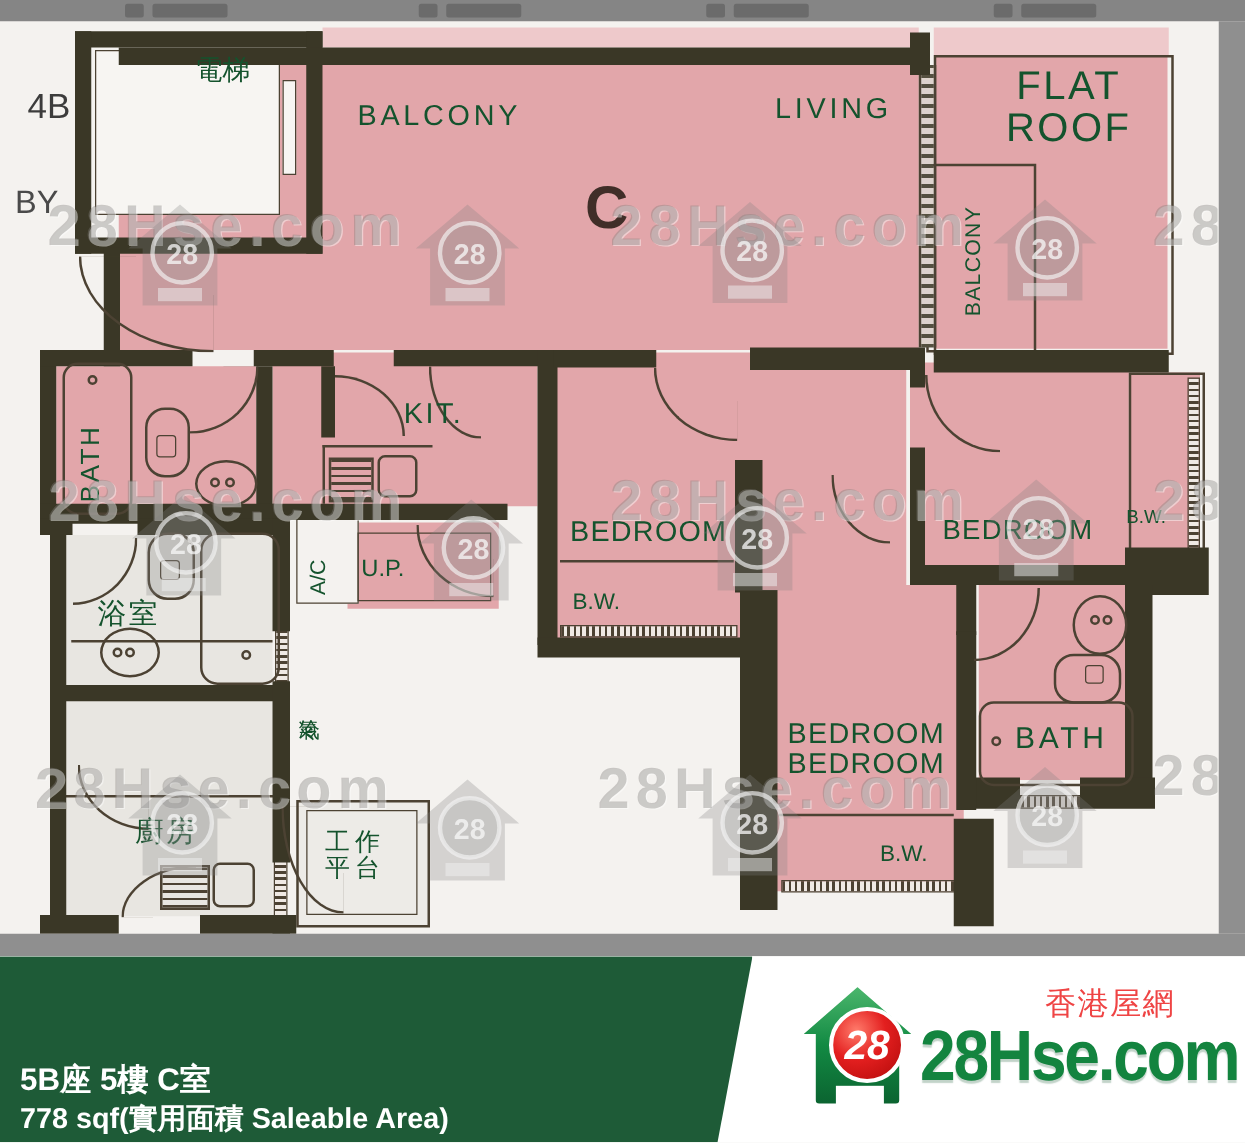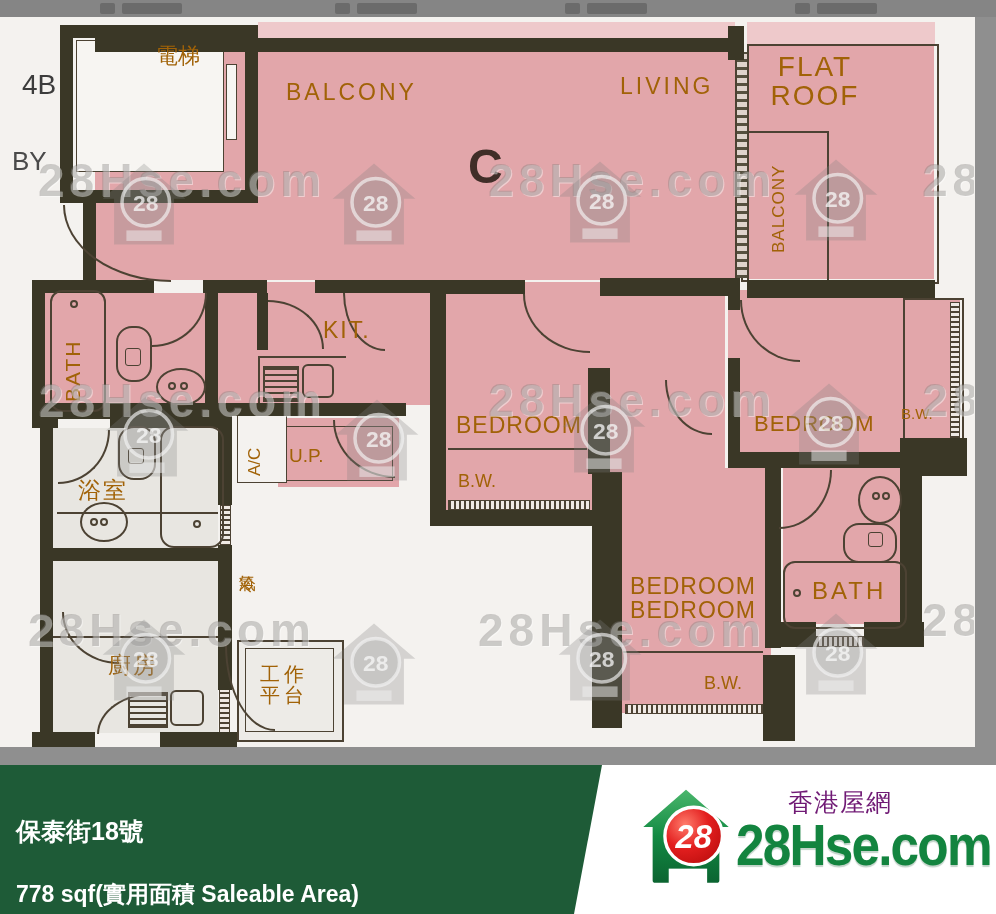--- a/index.html
+++ b/index.html
@@ -25,41 +25,41 @@
   .arc.bl{border-left-width:2px;border-bottom-width:2px;border-bottom-left-radius:100% 100%;}
   .arc.br{border-right-width:2px;border-bottom-width:2px;border-bottom-right-radius:100% 100%;}
   .arc.tr{border-top-width:2px;border-right-width:2px;border-top-right-radius:100% 100%;}
   .arc.tl{border-top-width:2px;border-left-width:2px;border-top-left-radius:100% 100%;}
   
   .fx{position:absolute;border:2px solid #4c4233;background:transparent;}
   .dot{position:absolute;border:2px solid #4c4233;border-radius:50%;width:4px;height:4px;}
   .hatch{position:absolute;border:2px solid #4c4233;
          background:repeating-linear-gradient(0deg,#4c4233 0 2px,transparent 2px 6px);}
   
-  .lbl{position:absolute;color:#a16207;white-space:nowrap;line-height:1.05;}
+  .lbl{position:absolute;color:#14532d;white-space:nowrap;line-height:1.05;}
   .vup{writing-mode:vertical-rl;transform:rotate(180deg);}
   .vdn{writing-mode:vertical-rl;}
   
   .wm{position:absolute;font-weight:bold;font-size:46px;letter-spacing:5px;
       color:rgba(128,126,124,.38);text-shadow:1px 1px 0 rgba(255,255,255,.45);
       pointer-events:none;white-space:nowrap;}
   .wmf{overflow:hidden;width:52px;}
   .wmi{position:absolute;pointer-events:none;}
   .frag{position:absolute;background:#6b6b6b;border-radius:2px;height:11px;top:3px;}
   
   .striph{position:absolute;background:#888;}
   
   .footer-green{position:absolute;left:0;top:765px;width:602px;height:149px;background:#1e5b37;
       clip-path:polygon(0 0,100% 0,calc(100% - 28px) 100%,0 100%);color:#fff;}
   .f-title{position:absolute;left:16px;top:4px;font-size:35px;font-weight:bold;}
   .f-line{position:absolute;left:16px;font-weight:bold;}
   .logo-site{position:absolute;left:736px;top:812px;font-size:57px;font-weight:bold;
       letter-spacing:-2px;color:#13843f;transform:scaleX(.9);transform-origin:left;
       text-shadow:0 2px 1px rgba(10,80,40,.25);}
-  .logo-cn{position:absolute;left:788px;top:786px;font-size:25px;color:#701a75;letter-spacing:1px;}
+  .logo-cn{position:absolute;left:836px;top:786px;font-size:25px;color:#ef4444;letter-spacing:1px;}
 </style>
 </head>
 <body>
 
 <div class="stage">
 
   <div class="abs" style="left:0;top:0;width:996px;height:760px;">
 
     <div class="pk" style="left:95px;top:52px;width:640px;height:228px;"></div>
     <div class="pk" style="left:748px;top:45px;width:186px;height:234px;"></div>
@@ -185,21 +185,21 @@
     <div class="dot" style="left:193px;top:520px;"></div>
     <div class="hatch" style="left:128px;top:692px;width:36px;height:32px;"></div>
     <div class="fx" style="left:170px;top:690px;width:30px;height:32px;border-radius:6px;"></div>
 
     <div class="lbl" style="left:22px;top:70px;font-size:28px;color:#3c3c3c;">4B</div>
     <div class="lbl" style="left:12px;top:148px;font-size:26px;color:#4a4a4a;">BY</div>
     <div class="lbl" style="left:156px;top:44px;font-size:22px;">電梯</div>
     <div class="lbl" style="left:286px;top:80px;font-size:23px;letter-spacing:3px;">BALCONY</div>
     <div class="lbl" style="left:620px;top:74px;font-size:23px;letter-spacing:3px;">LIVING</div>
     <div class="lbl" style="left:468px;top:142px;font-size:48px;font-weight:bold;color:#402e28;">C</div>
-    <div class="lbl" style="left:760px;top:52px;width:110px;text-align:center;font-size:28px;letter-spacing:2px;white-space:normal;">
+    <div class="lbl" style="left:800px;top:52px;width:110px;text-align:center;font-size:32px;letter-spacing:2px;white-space:normal;">
       <span>FLAT</span><br>
       <span>ROOF</span>
     </div>
     <div class="lbl vup" style="left:770px;top:148px;height:105px;font-size:17px;letter-spacing:1px;">BALCONY</div>
     <div class="lbl vup" style="left:62px;top:302px;height:100px;font-size:21px;letter-spacing:2px;">BATH</div>
     <div class="lbl" style="left:323px;top:318px;font-size:23px;letter-spacing:2px;">KIT.</div>
     <div class="lbl" style="left:456px;top:413px;font-size:23px;letter-spacing:1px;">BEDROOM</div>
     <div class="lbl" style="left:754px;top:412px;font-size:22px;letter-spacing:1px;">BEDROOM</div>
     <div class="lbl" style="left:458px;top:472px;font-size:18px;">B.W.</div>
     <div class="lbl" style="left:901px;top:406px;font-size:15px;">B.W.</div>
@@ -311,21 +311,21 @@
       <div class="frag" style="left:587px;width:60px;"></div>
       <div class="frag" style="left:795px;width:15px;"></div>
       <div class="frag" style="left:817px;width:60px;"></div>
     </div>
     <div class="striph" style="left:975px;top:17px;width:21px;height:730px;background:#8f8f8f;"></div>
   </div>
 
   <div class="striph" style="left:0;top:747px;width:996px;height:18px;background:#8f8f8f;"></div>
   <div class="abs" style="left:0;top:765px;width:996px;height:149px;background:#ffffff;">
     <div class="footer-green" style="top:0;">
-      <div class="f-line" style="top:50px;font-size:25px;">保泰街18號</div>
+      <div class="f-line" style="top:82px;font-size:25px;">5B座 5樓 C室</div>
       <div class="f-line" style="top:114px;font-size:23px;">778 sqf(實用面積 Saleable Area)</div>
     </div>
     <svg class="abs" style="left:638px;top:21px;" width="96" height="100" viewBox="0 0 100 104">
       <defs>
         <linearGradient id="hg" x1="0" y1="0" x2="0" y2="1">
           <stop offset="0" stop-color="#4db86e"></stop>
             <stop offset=".5" stop-color="#128a43"></stop>
             <stop offset="1" stop-color="#0b6330"></stop>
         </linearGradient>
         <radialGradient id="rg" cx=".35" cy=".3" r=".9">

